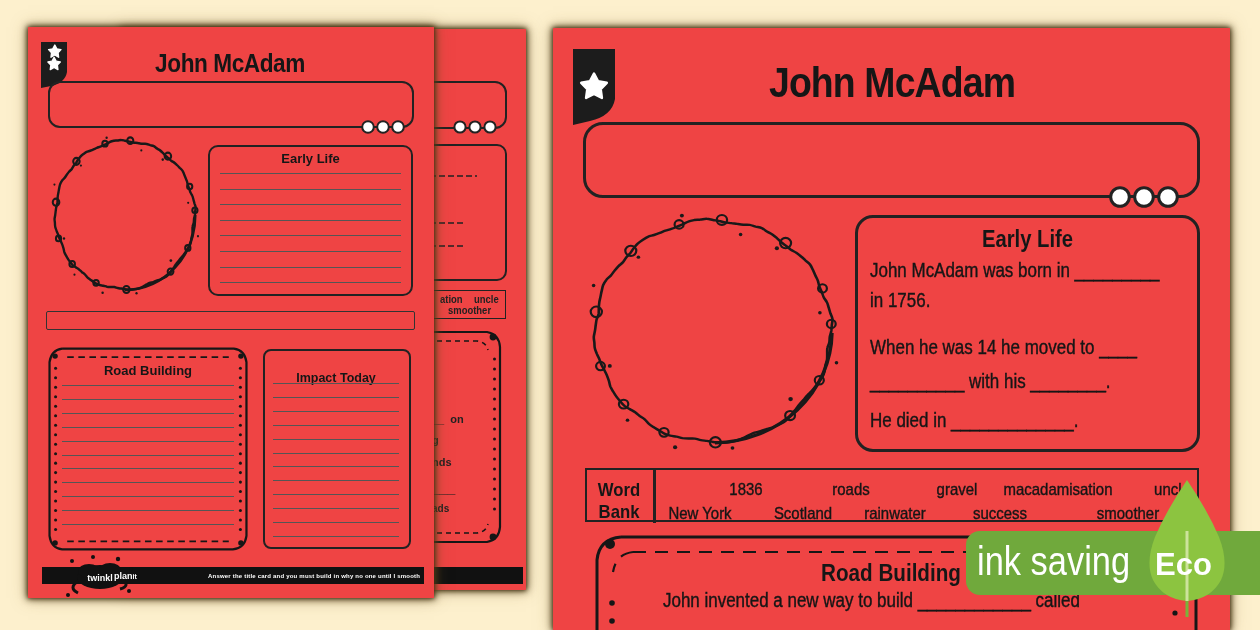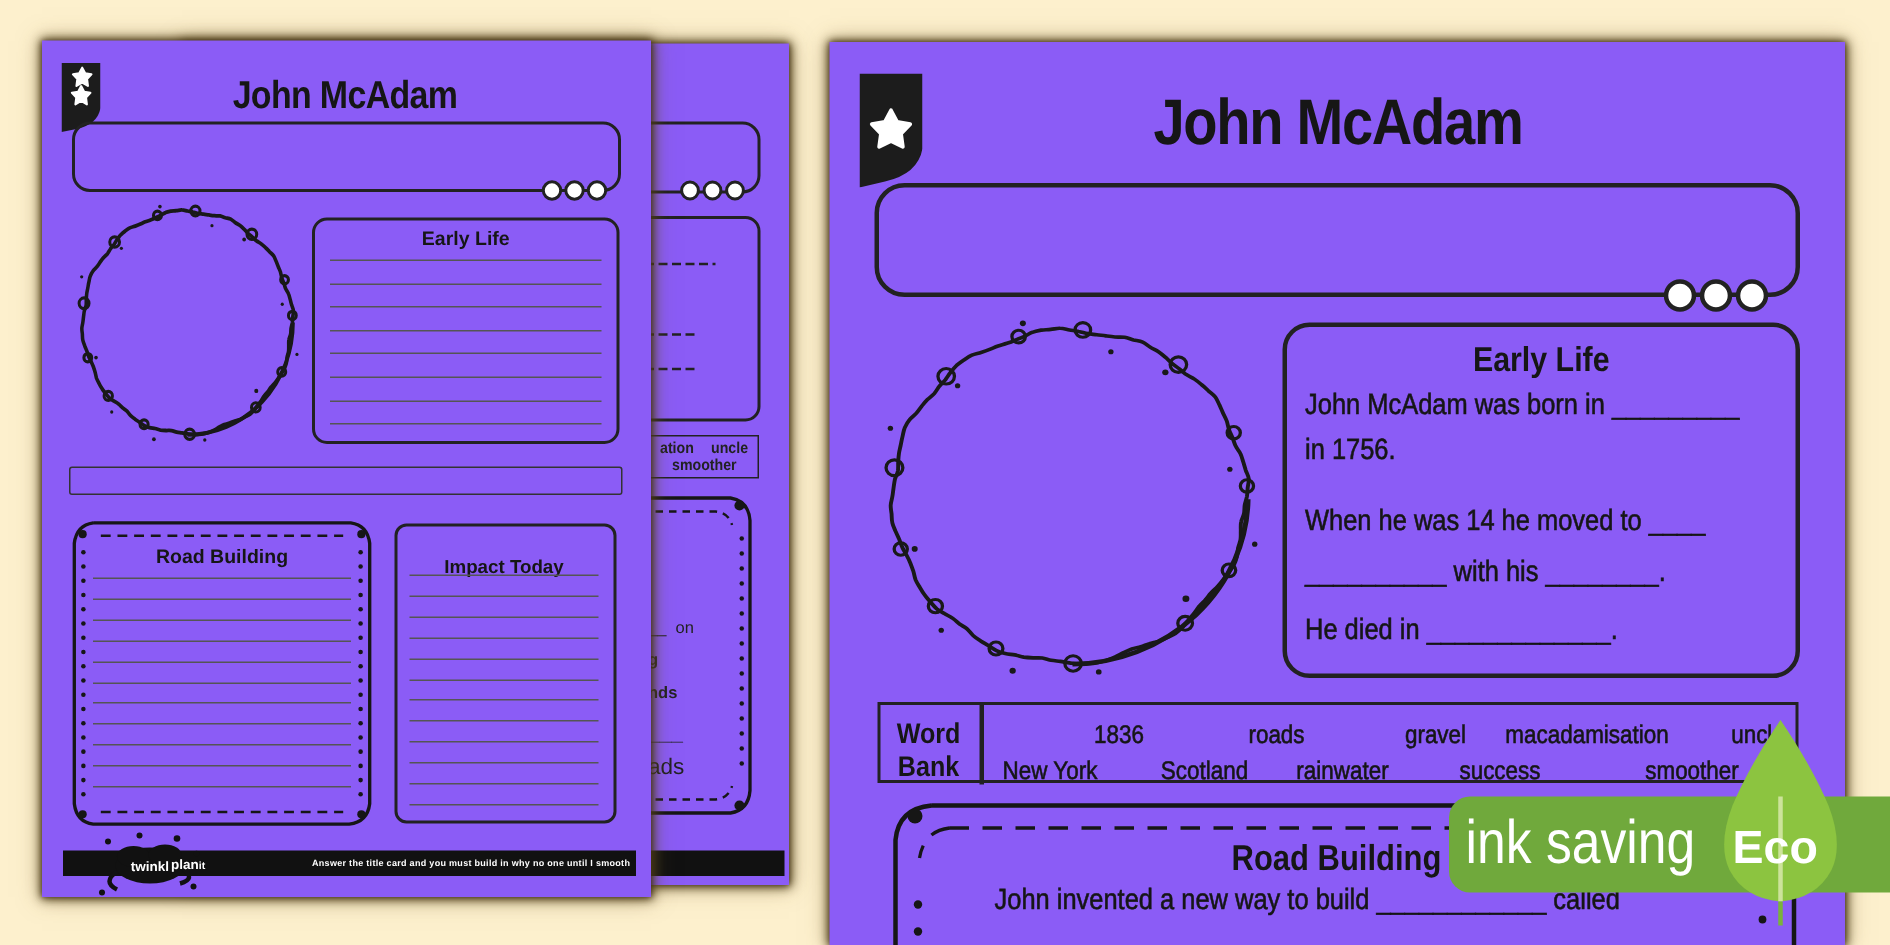--- a/index.html
+++ b/index.html
@@ -1,17 +1,17 @@
 <!DOCTYPE html>
 <html><head>
 <meta charset="utf-8">
 <style>
 html,body{margin:0;padding:0}
 body{width:1260px;height:630px;background:#fdf0cd;font-family:"Liberation Sans",sans-serif;position:relative;overflow:hidden}
-.page{position:absolute;background:#8b5cf6;box-shadow:0 0 4px rgba(60,45,15,.85),0 0 7px 1px rgba(80,62,26,.95),0 0 15px rgba(120,95,45,.5)}
+.page{position:absolute;background:#ef4444;box-shadow:0 0 4px rgba(60,45,15,.85),0 0 7px 1px rgba(80,62,26,.95),0 0 15px rgba(120,95,45,.5)}
 .abs{position:absolute}
 .rule{position:absolute;height:1px;background:#555}
 svg{display:block}
 .bold{font-weight:bold}
 .ct{text-align:center}
 </style>
 </head>
 <body>
 
 <div class="page" style="left:121px;top:29px;width:405px;height:561px;overflow:hidden">
@@ -62,25 +62,25 @@
 <circle cx="93.5" cy="122" r="1.5"></circle>
 <circle cx="93.5" cy="132" r="1.5"></circle>
 <circle cx="93.5" cy="142" r="1.5"></circle>
 <circle cx="93.5" cy="152" r="1.5"></circle>
 <circle cx="93.5" cy="162" r="1.5"></circle>
 <circle cx="93.5" cy="172" r="1.5"></circle>
 <circle cx="93.5" cy="182" r="1.5"></circle>
 </g>
     </svg>
 
-<div class="abs" style="left:311px;top:384px;font-size:11px;font-weight:normal;color:#222">__&nbsp; on</div>
+<div class="abs" style="left:311px;top:384px;font-size:11px;font-weight:bold;color:#222">__&nbsp; on</div>
 <div class="abs" style="left:311px;top:405px;font-size:11px;font-weight:bold;color:#222">g</div>
 <div class="abs" style="left:311px;top:427px;font-size:11px;font-weight:bold;color:#222">nds</div>
 <div class="abs" style="left:311px;top:451px;font-size:14px;font-weight:bold;color:#222">___</div>
-<div class="abs" style="left:311px;top:474px;font-size:15px;font-weight:normal;color:#222">ads</div>
+<div class="abs" style="left:311px;top:474px;font-size:10px;font-weight:bold;color:#222">ads</div>
 
 <div class="abs" style="left:150px;top:538px;width:244px;height:17px;background:#111;color:#fff;font-size:6px;font-weight:bold;line-height:17px;padding-left:8px">g to a and word bank to describe</div>
 </div>
 
 <div class="page" style="left:28px;top:27px;width:406px;height:571px;overflow:hidden">
 
 <svg class="abs" style="left:13px;top:15px" width="26" height="46" viewBox="0 0 26 46">
       <path d="M0,0 H26 V30 Q24,41 10,44 L0,46 Z" fill="#1c1c1c"></path>
       <g fill="#fff" stroke="#fff" stroke-width="1.4" stroke-linejoin="round">
         <path d="M13.8,3.1 L15.8,6.85 19.98,7.59 17.03,10.65 17.62,15.26 13.8,13 9.98,15.26 10.57,10.65 7.62,7.59 11.8,6.85 Z"></path>

